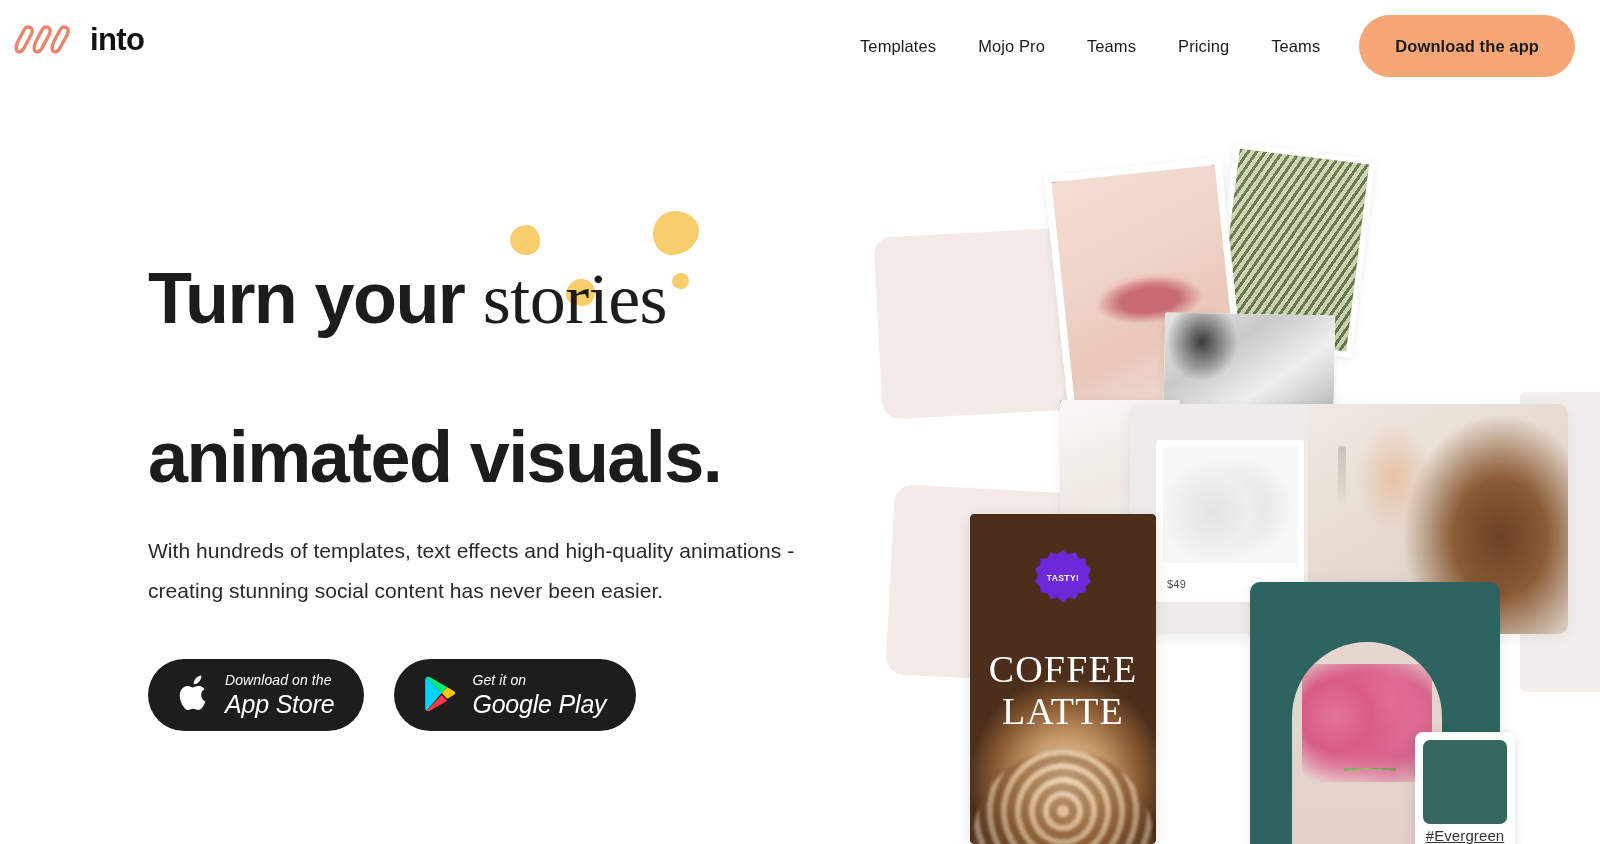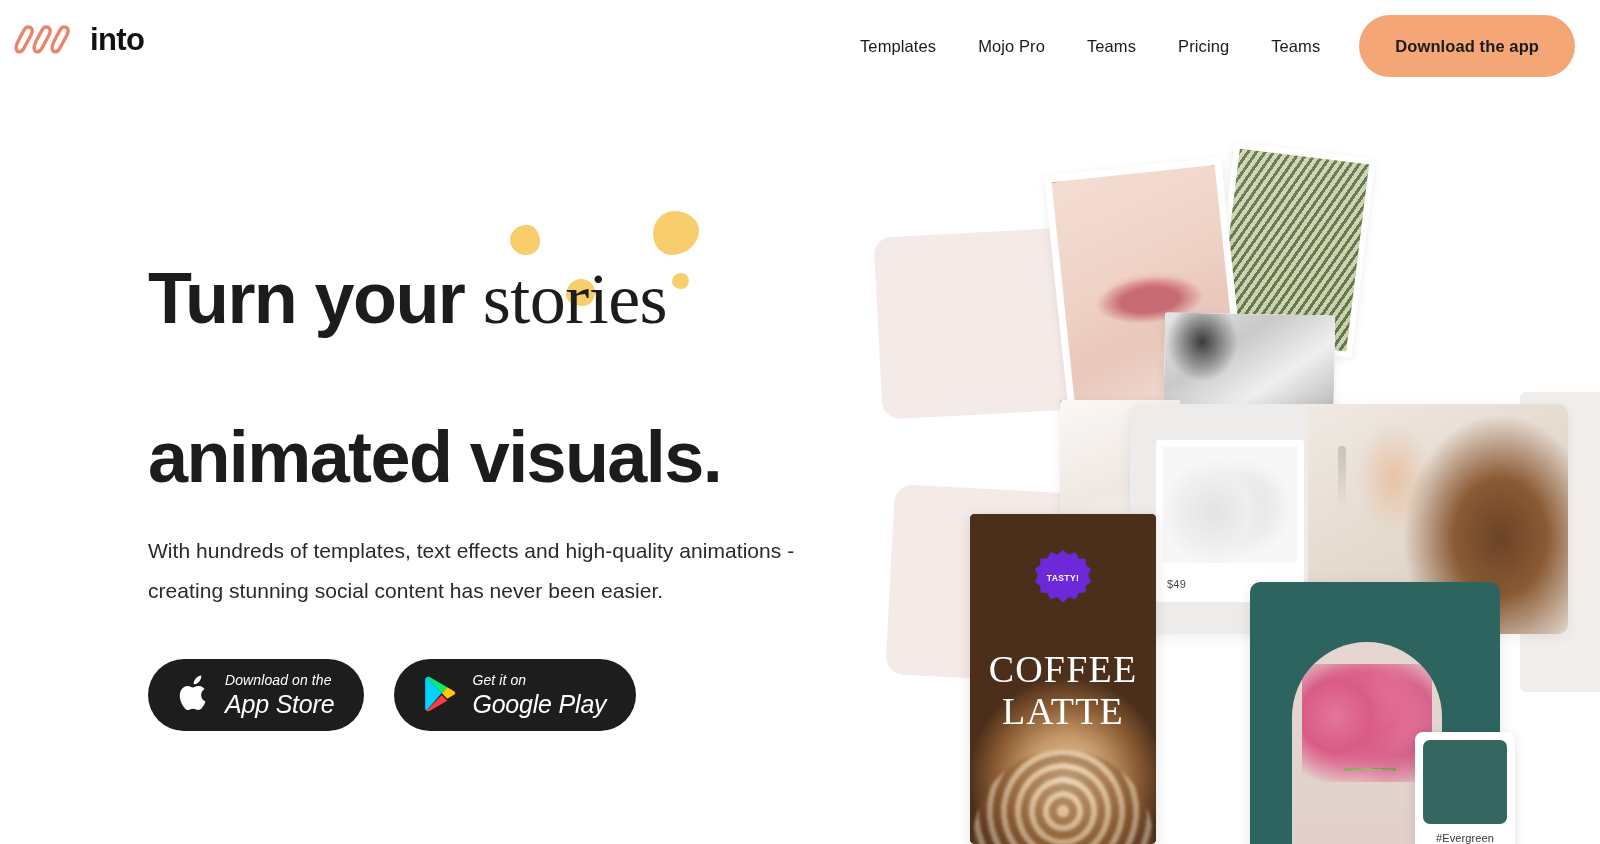--- a/index.html
+++ b/index.html
@@ -368,23 +368,24 @@
     box-shadow: 0 3px 12px rgba(0,0,0,0.12);
   }
   .swatch-color {
     position: absolute; left: 8px; top: 8px; width: 84px; height: 84px;
     background: #35665F;
     border-radius: 7px;
   }
   .swatch-label {
     position: absolute; left: 0; right: 0; bottom: 10px;
     text-align: center;
-    font-size: 11px;
+    font-size: 15px;
     color: #333333;
     letter-spacing: 0.1px;
+    text-decoration: underline;
   }
 
   
   .panel-edge {
     left: 660px; top: 300px; width: 90px; height: 300px;
     background: #F1EEEC; border-radius: 6px;
   }
 </style>
 </head>
 <body>

